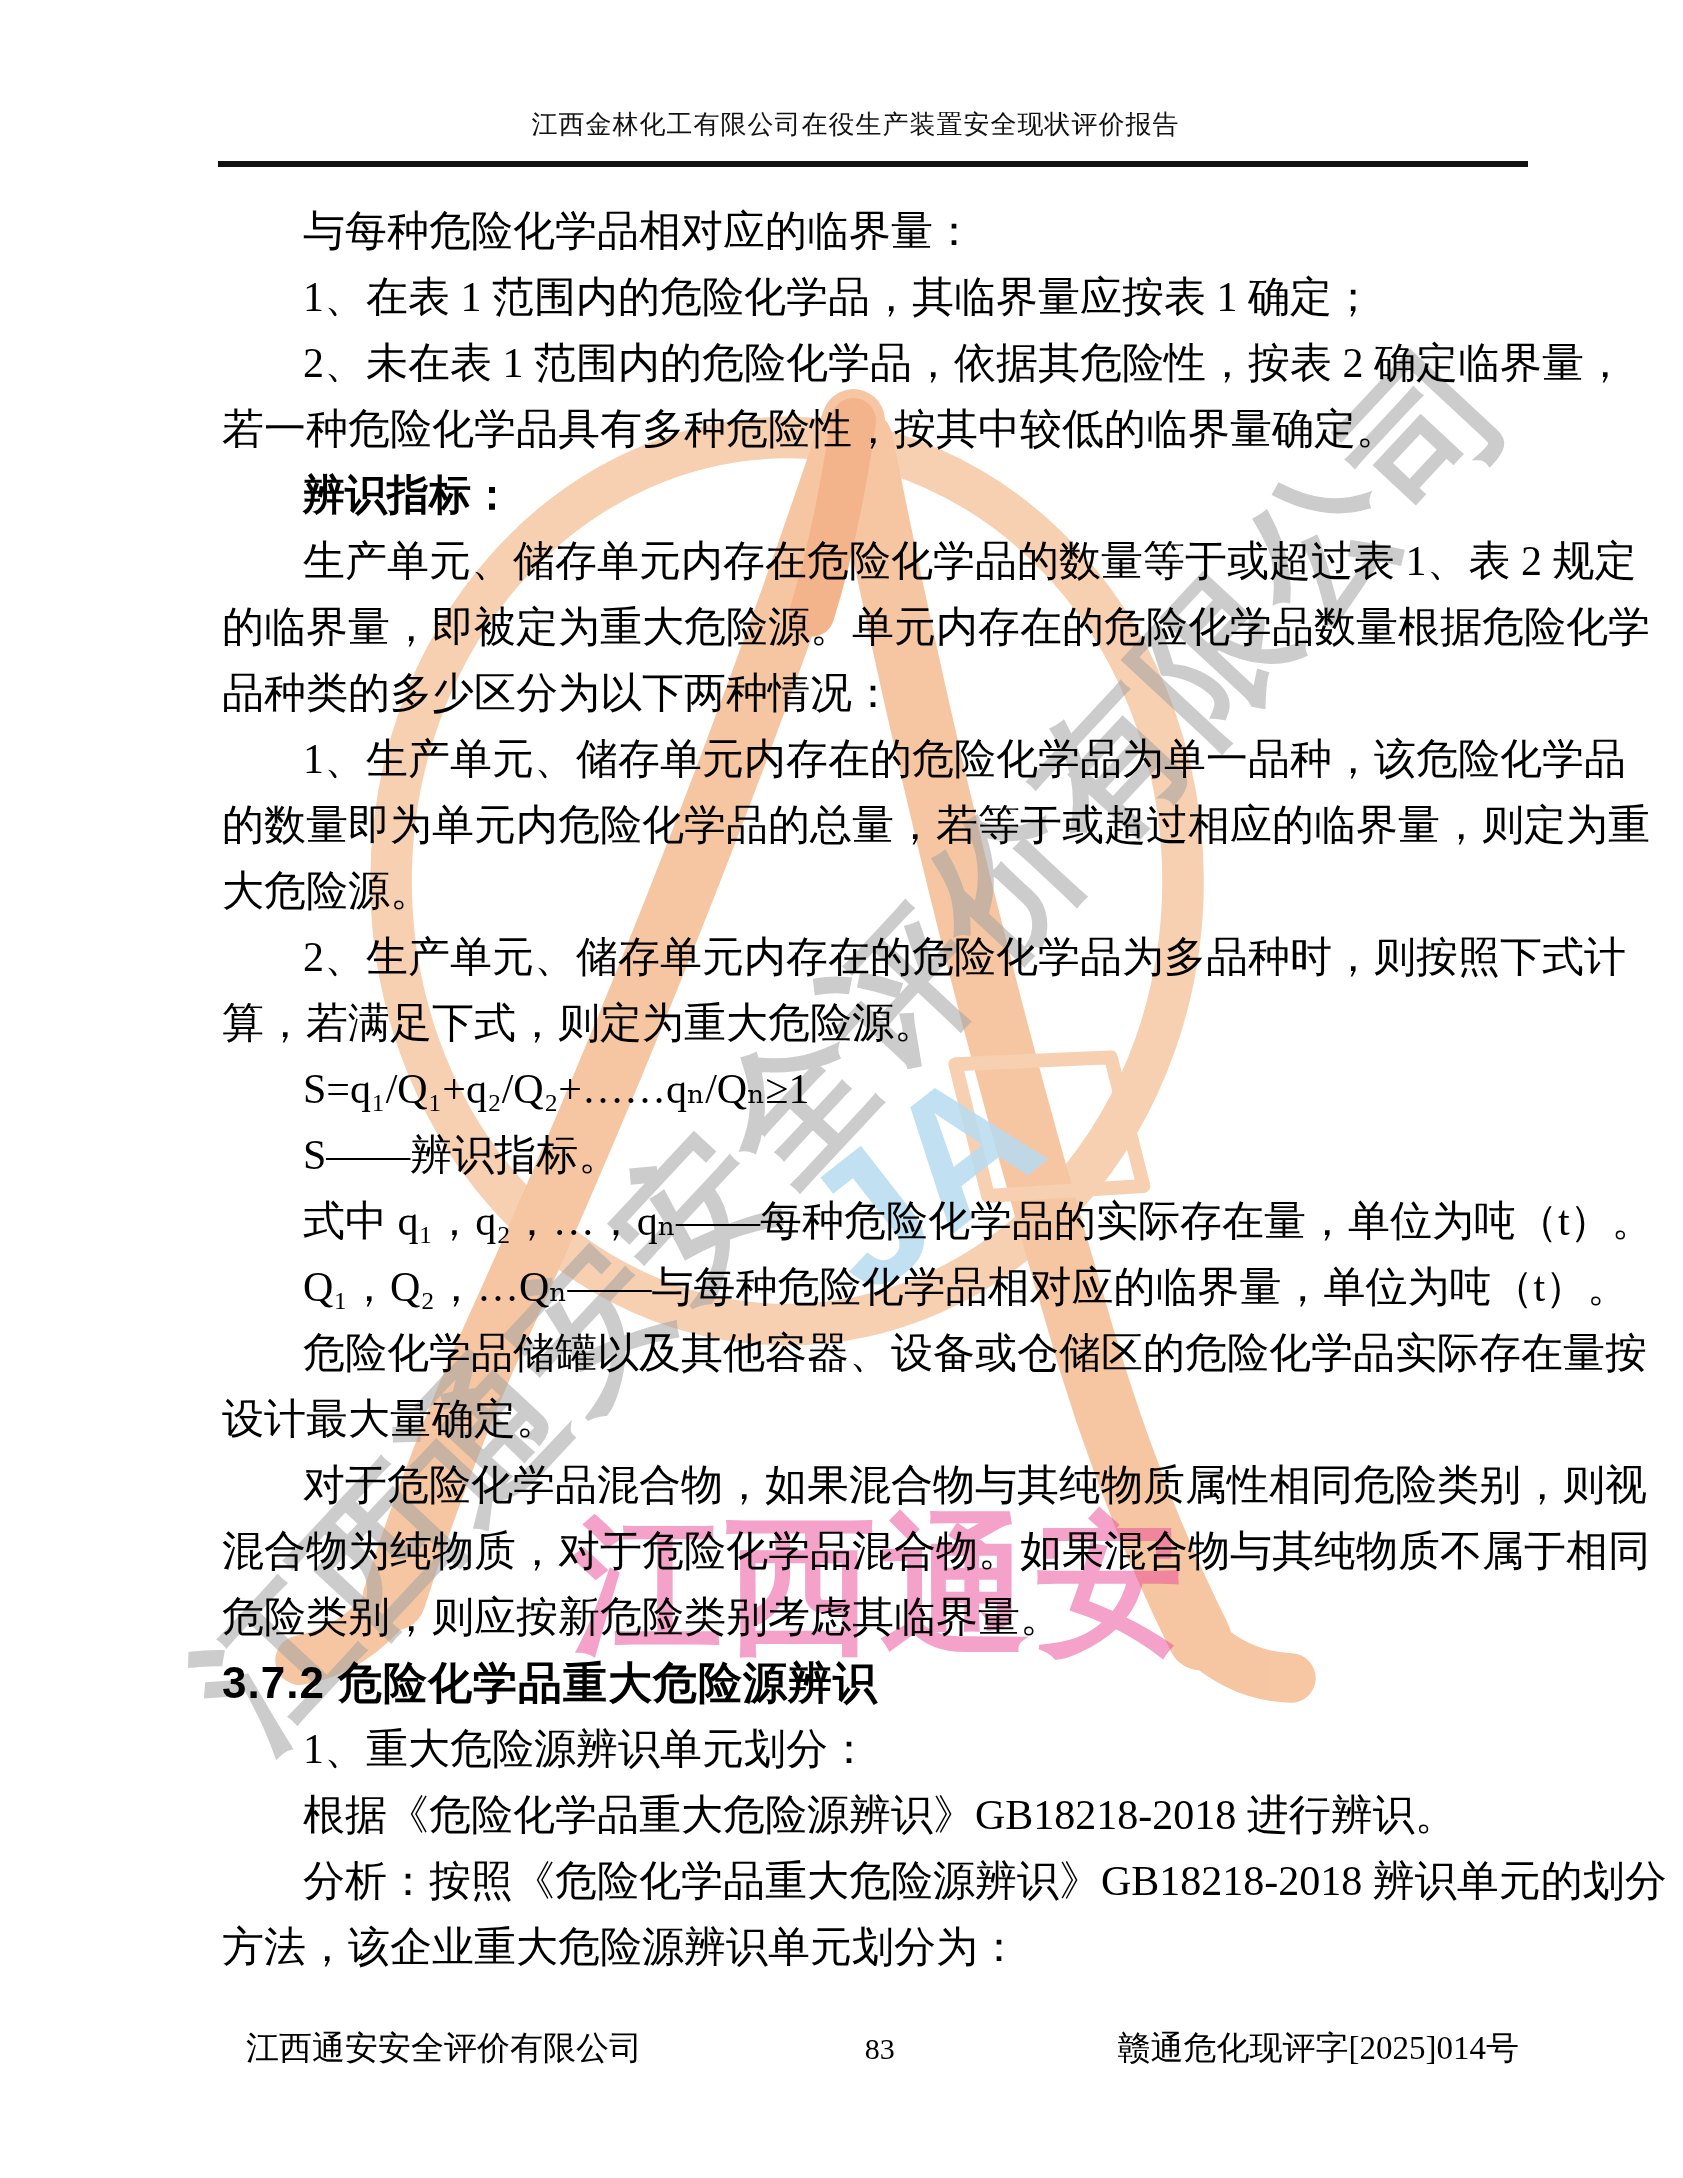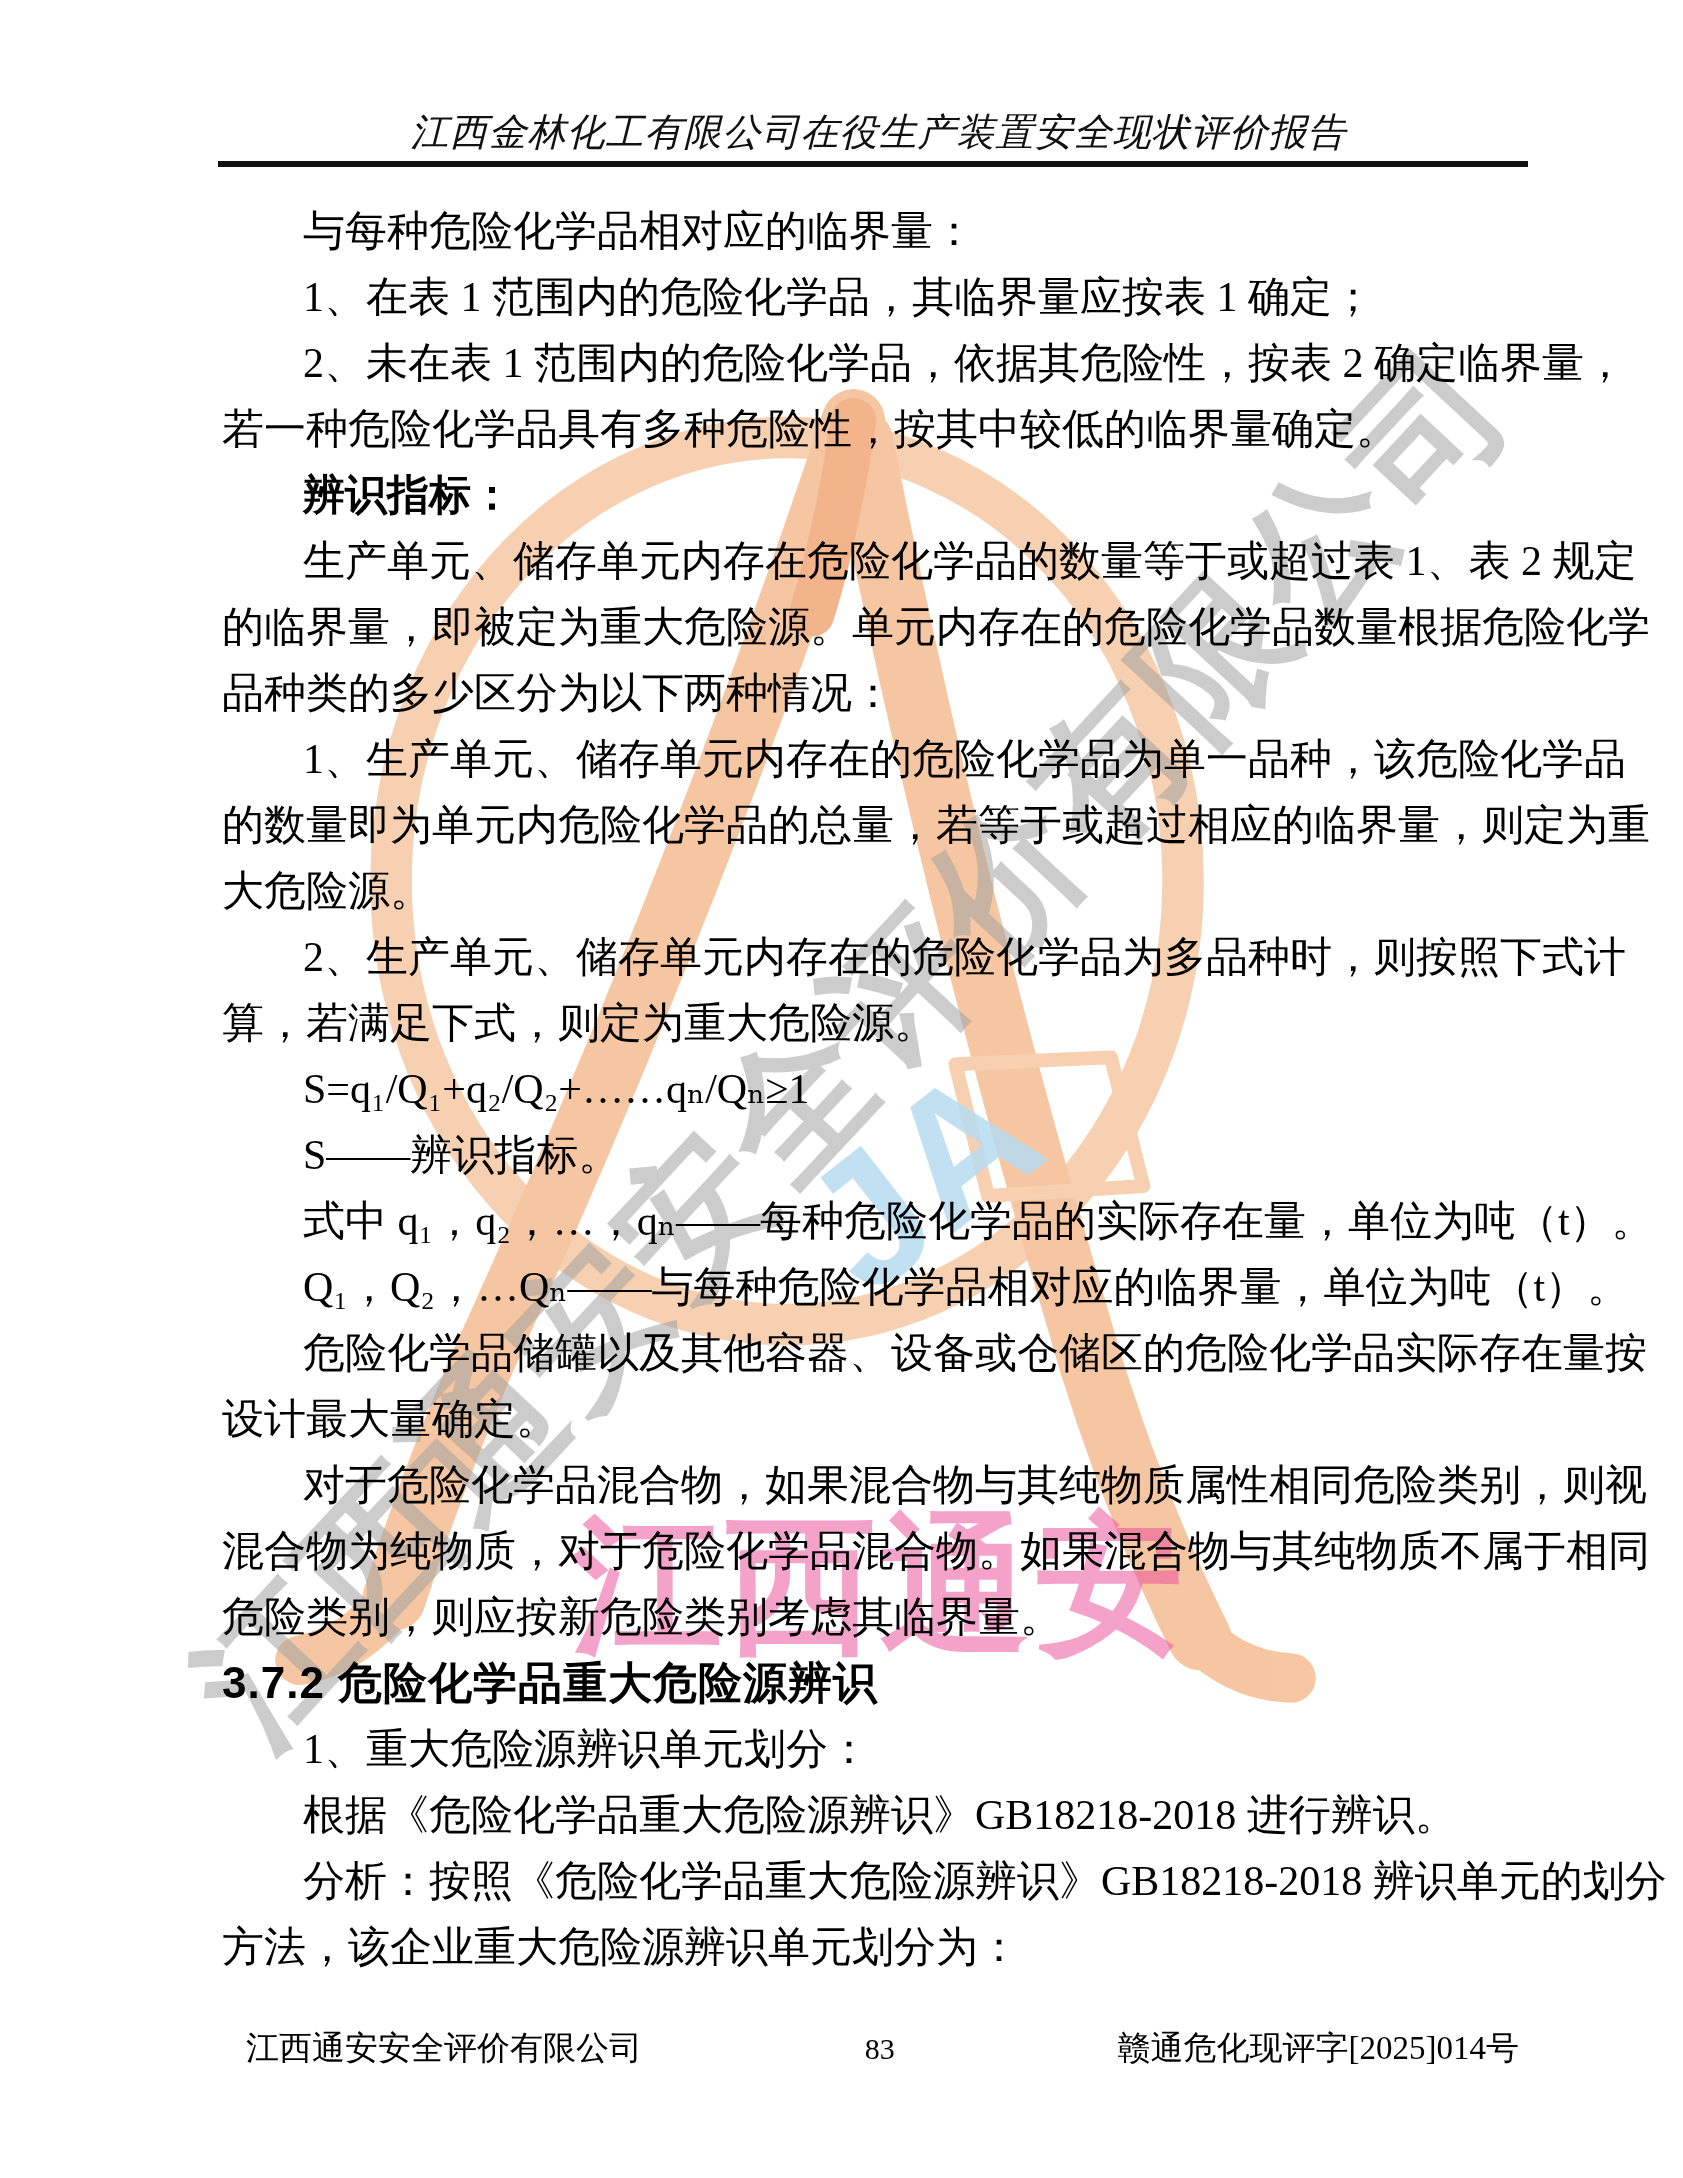--- a/index.html
+++ b/index.html
@@ -7,27 +7,26 @@
     position:relative;
     width:1683px;height:2178px;
     background:#ffffff;
     overflow:hidden;
     font-family:"Liberation Serif","DejaVu Serif",serif;
     color:#000;
   }
   
   .header-title{
     position:absolute;
-    left:237px;top:107px;width:1283px;
+    left:214px;top:107px;width:1283px;
     text-align:center;
-    font-size:38px;
+    font-size:26px;
     letter-spacing:1px;
     color:#111;
     white-space:nowrap;
-    font-style:italic;
   }
   .header-rule{
     position:absolute;
     left:218px;top:161px;
     width:1310px;height:6px;
     background:#111;
   }
   
   .body-lines{
     position:absolute;

